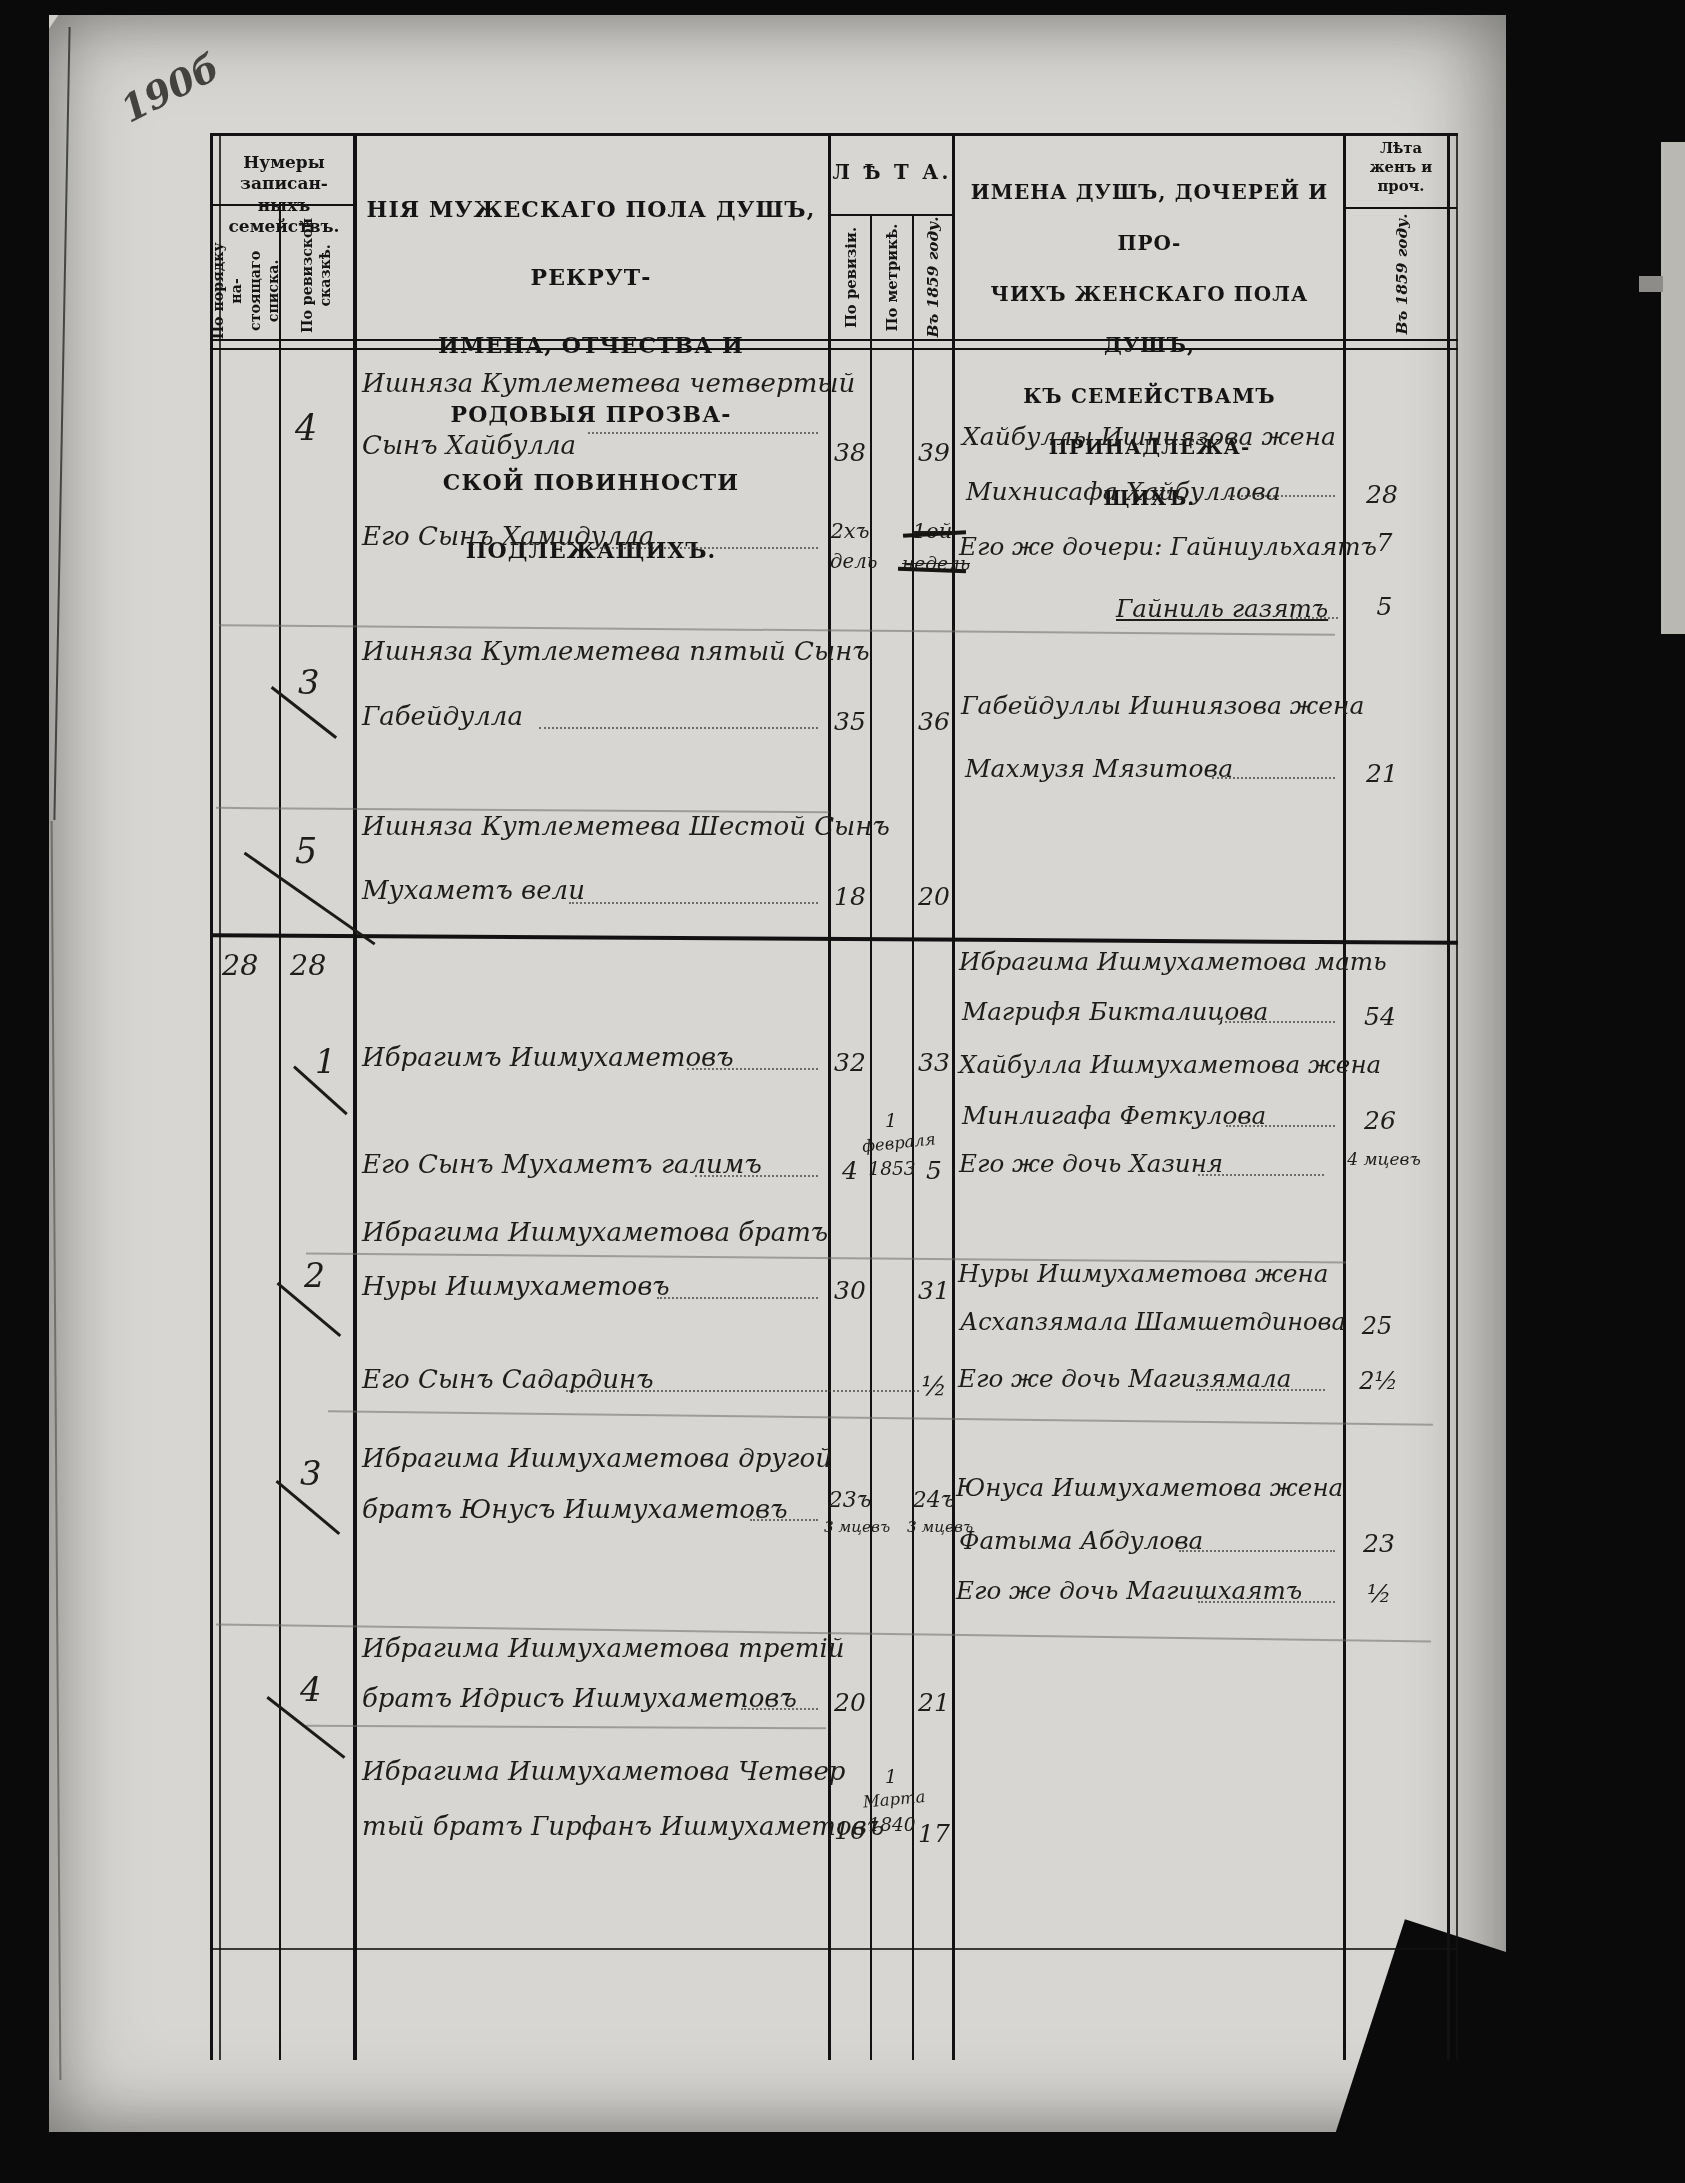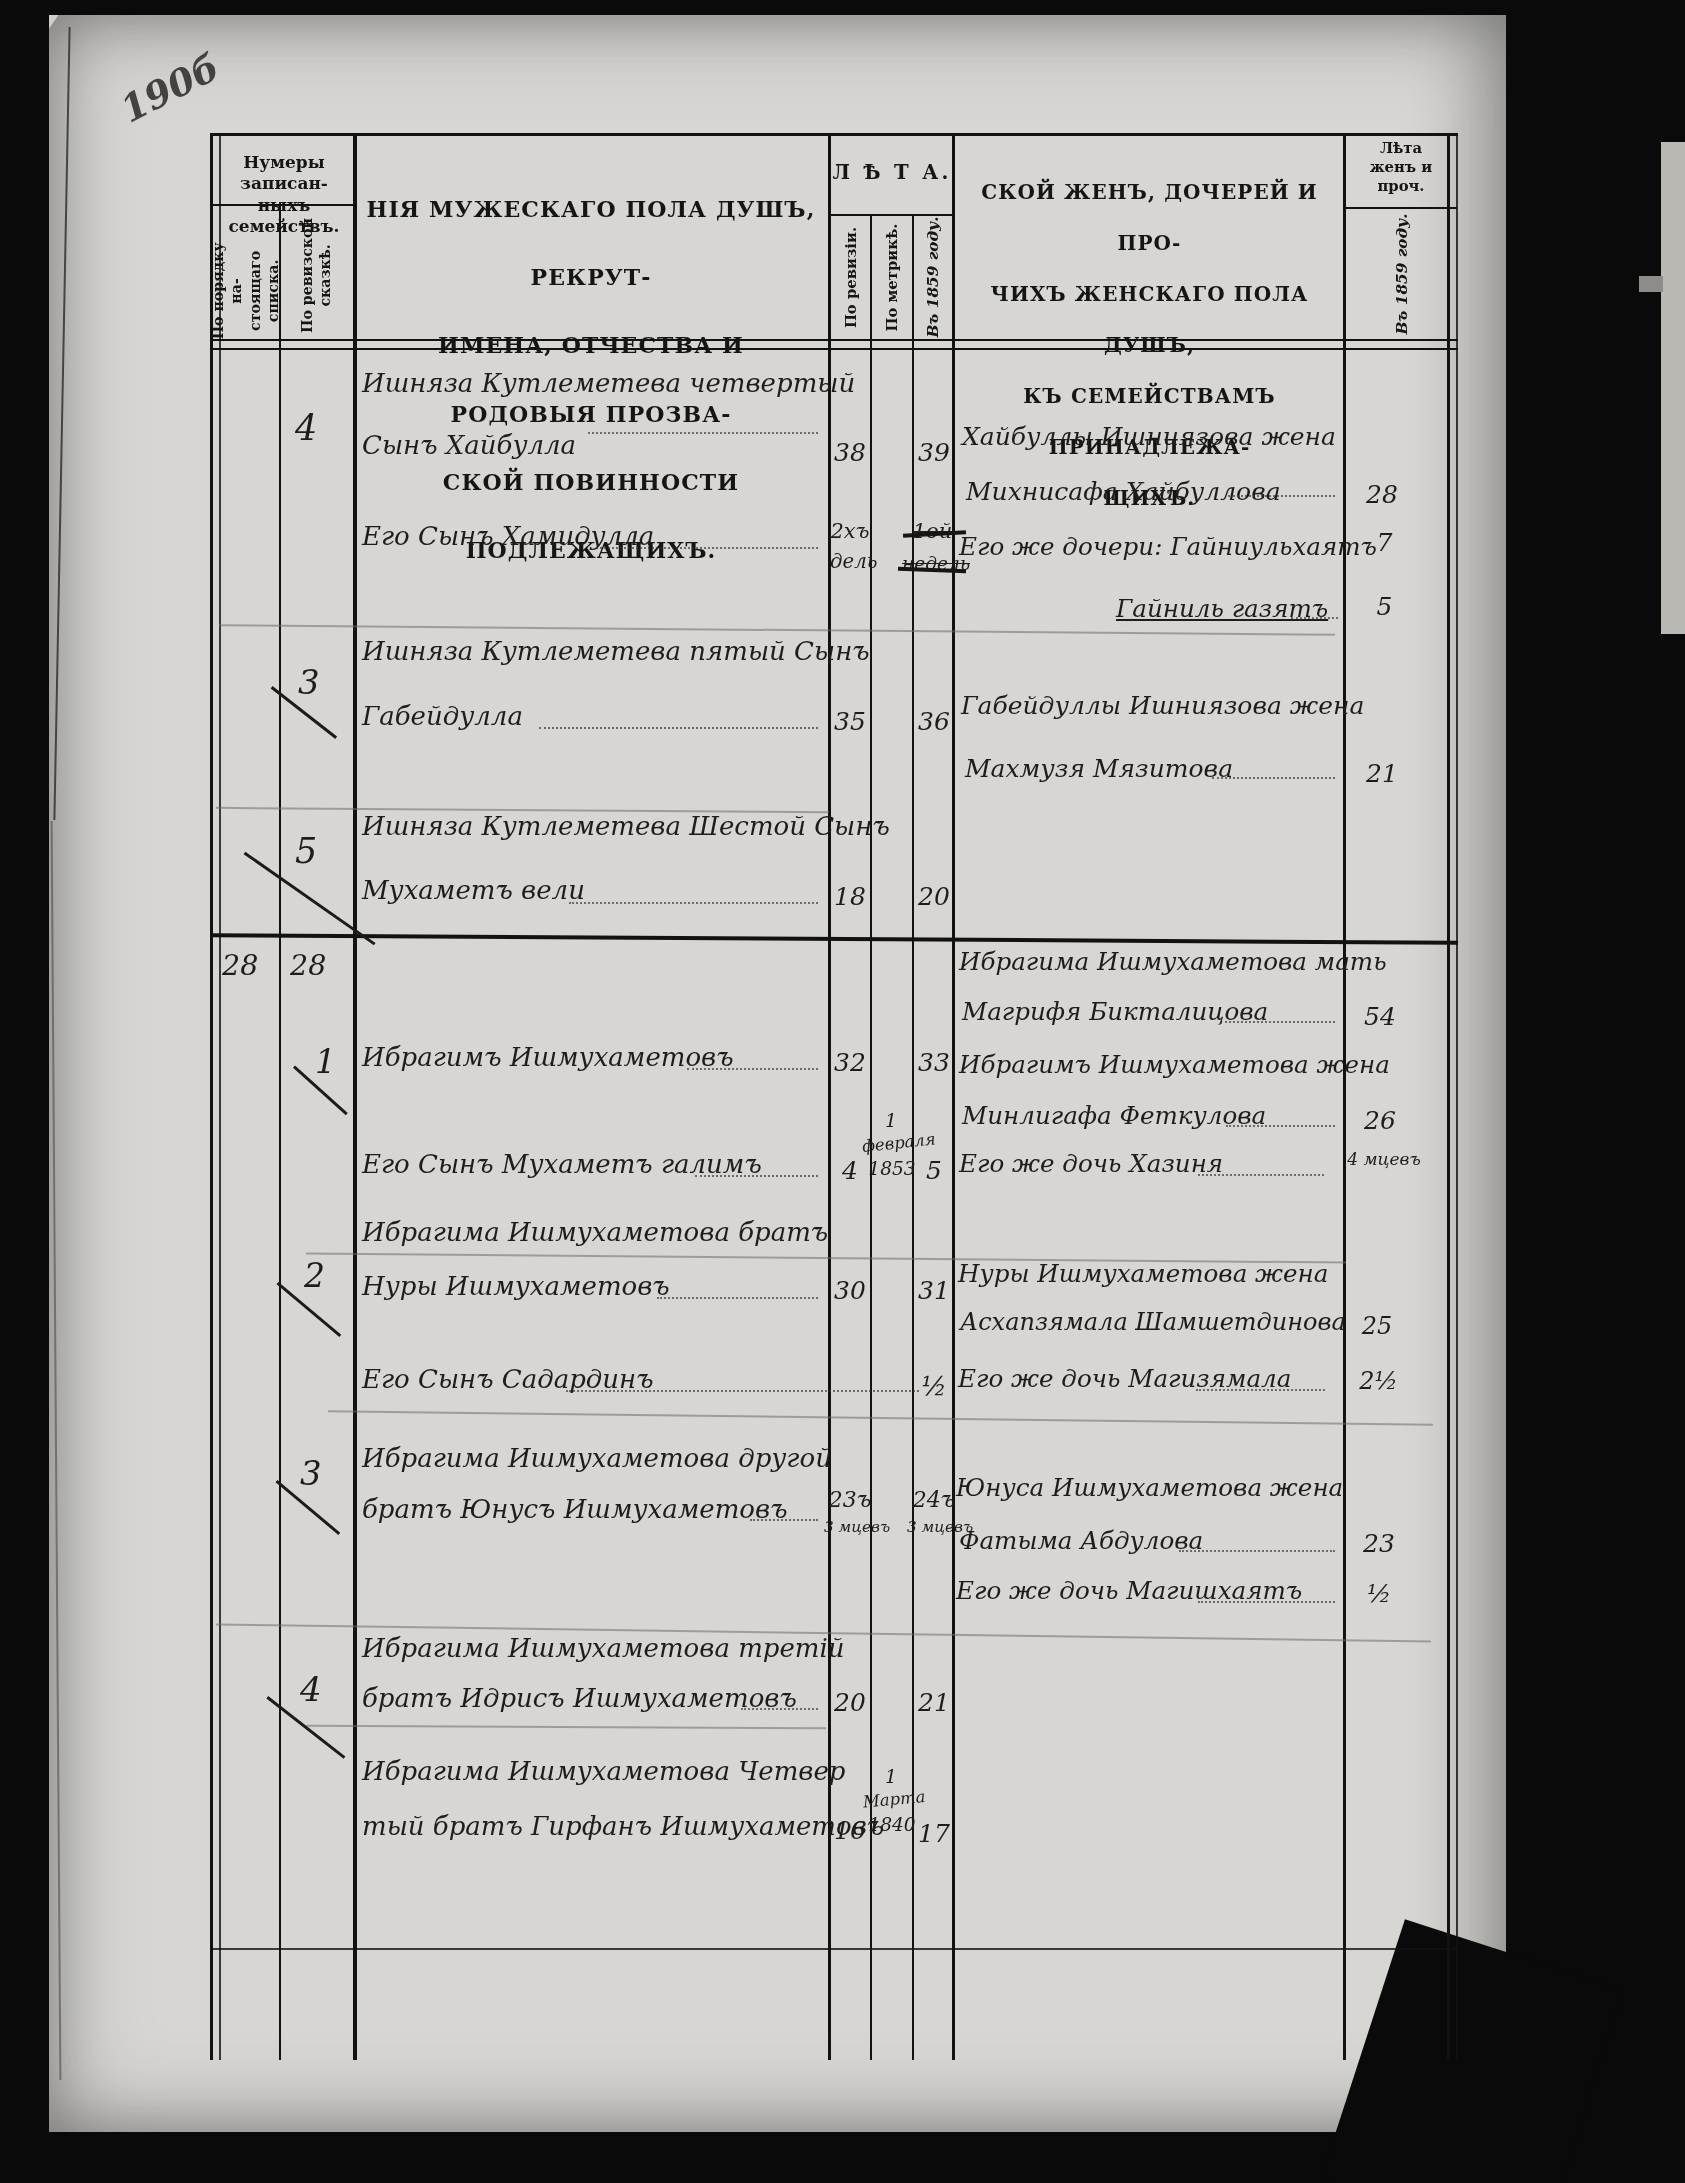--- a/index.html
+++ b/index.html
@@ -95,21 +95,21 @@
   <div class="printed" style="left:361px;top:175px;width:460px;font-size:22px;line-height:3.1;letter-spacing:1.1px;">
     <div>НІЯ МУЖЕСКАГО ПОЛА ДУШЪ, РЕКРУТ-</div>
     <div>ИМЕНА, ОТЧЕСТВА И РОДОВЫЯ ПРОЗВА-</div>
     <div>СКОЙ ПОВИННОСТИ ПОДЛЕЖАЩИХЪ.</div>
   </div>
   <div class="printed" style="left:829px;top:161px;width:126px;font-size:19.7px;letter-spacing:3.3px;">Л Ѣ Т А.</div>
   <div class="vtext" style="left:787px;top:269px;width:126px;font-size:14.8px;">По ревизіи.</div>
   <div class="vtext" style="left:828px;top:269px;width:126px;font-size:14.8px;">По метрикѣ.</div>
   <div class="vtext" style="left:868px;top:268px;width:129px;font-size:15.3px;font-style:italic;">Въ 1859 году.</div>
   <div class="printed" style="left:966px;top:167px;width:367px;font-size:20px;line-height:2.55;letter-spacing:1.1px;">
-    <div>СКОЙ ЖЕНЪ, ДОЧЕРЕЙ И ПРО-</div>
+    <div>ИМЕНА ДУШЪ, ДОЧЕРЕЙ И ПРО-</div>
     <div>ЧИХЪ ЖЕНСКАГО ПОЛА ДУШЪ,</div>
     <div>КЪ СЕМЕЙСТВАМЪ ПРИНАДЛЕЖА-</div>
     <div>ЩИХЪ.</div>
   </div>
   <div class="printed" style="left:1349px;top:138px;width:104px;font-size:14.8px;line-height:1.3;">
     <div>Лѣта</div>
     <div>женъ и</div>
     <div>проч.</div>
   </div>
   <div class="vtext" style="left:1337px;top:265px;width:129px;font-size:15.3px;font-style:italic;">Въ 1859 году.</div>
@@ -165,21 +165,21 @@
   <div class="hw" style="left:962px;top:997px;font-size:24.6px;">Магрифя Бикталицова</div>
   <div class="leader" style="left:1220px;top:1021px;width:115px;"></div>
   <div class="hw hw-c" style="left:1350px;top:1002px;width:60px;font-size:25px;">54</div>
 
   <div class="hw" style="left:315px;top:1042px;font-size:33px;">1</div>
   <div class="slash" style="left:285px;top:1089px;width:71px;height:2.7px;transform:rotate(42deg);"></div>
   <div class="hw" style="left:362px;top:1042px;font-size:26px;">Ибрагимъ Ишмухаметовъ</div>
   <div class="leader" style="left:687px;top:1068px;width:131px;"></div>
   <div class="hw hw-c" style="left:831px;top:1048px;width:38px;font-size:25px;">32</div>
   <div class="hw hw-c" style="left:915px;top:1048px;width:38px;font-size:25px;">33</div>
-  <div class="hw" style="left:959px;top:1050px;font-size:24.6px;">Ибрагимъ Ишмухаметова жена</div>
+  <div class="hw" style="left:959px;top:1050px;font-size:24.6px;">Хайбулла Ишмухаметова жена</div>
   <div class="hw" style="left:962px;top:1101px;font-size:24.6px;">Минлигафа Феткулова</div>
   <div class="leader" style="left:1226px;top:1125px;width:109px;"></div>
   <div class="hw hw-c" style="left:1350px;top:1106px;width:60px;font-size:25px;">26</div>
 
   <div class="hw" style="left:362px;top:1149px;font-size:26px;">Его Сынъ Мухаметъ галимъ</div>
   <div class="leader" style="left:695px;top:1175px;width:123px;"></div>
   <div class="hw hw-c" style="left:832px;top:1156px;width:36px;font-size:25px;">4</div>
   <div class="hw hw-c" style="left:872px;top:1110px;width:38px;font-size:18.6px;">1</div>
   <div class="hw hw-c" style="left:862px;top:1134px;width:58px;font-size:16.4px;transform:rotate(-6deg);">февраля</div>
   <div class="hw hw-c" style="left:865px;top:1158px;width:54px;font-size:18.6px;">1853</div>

